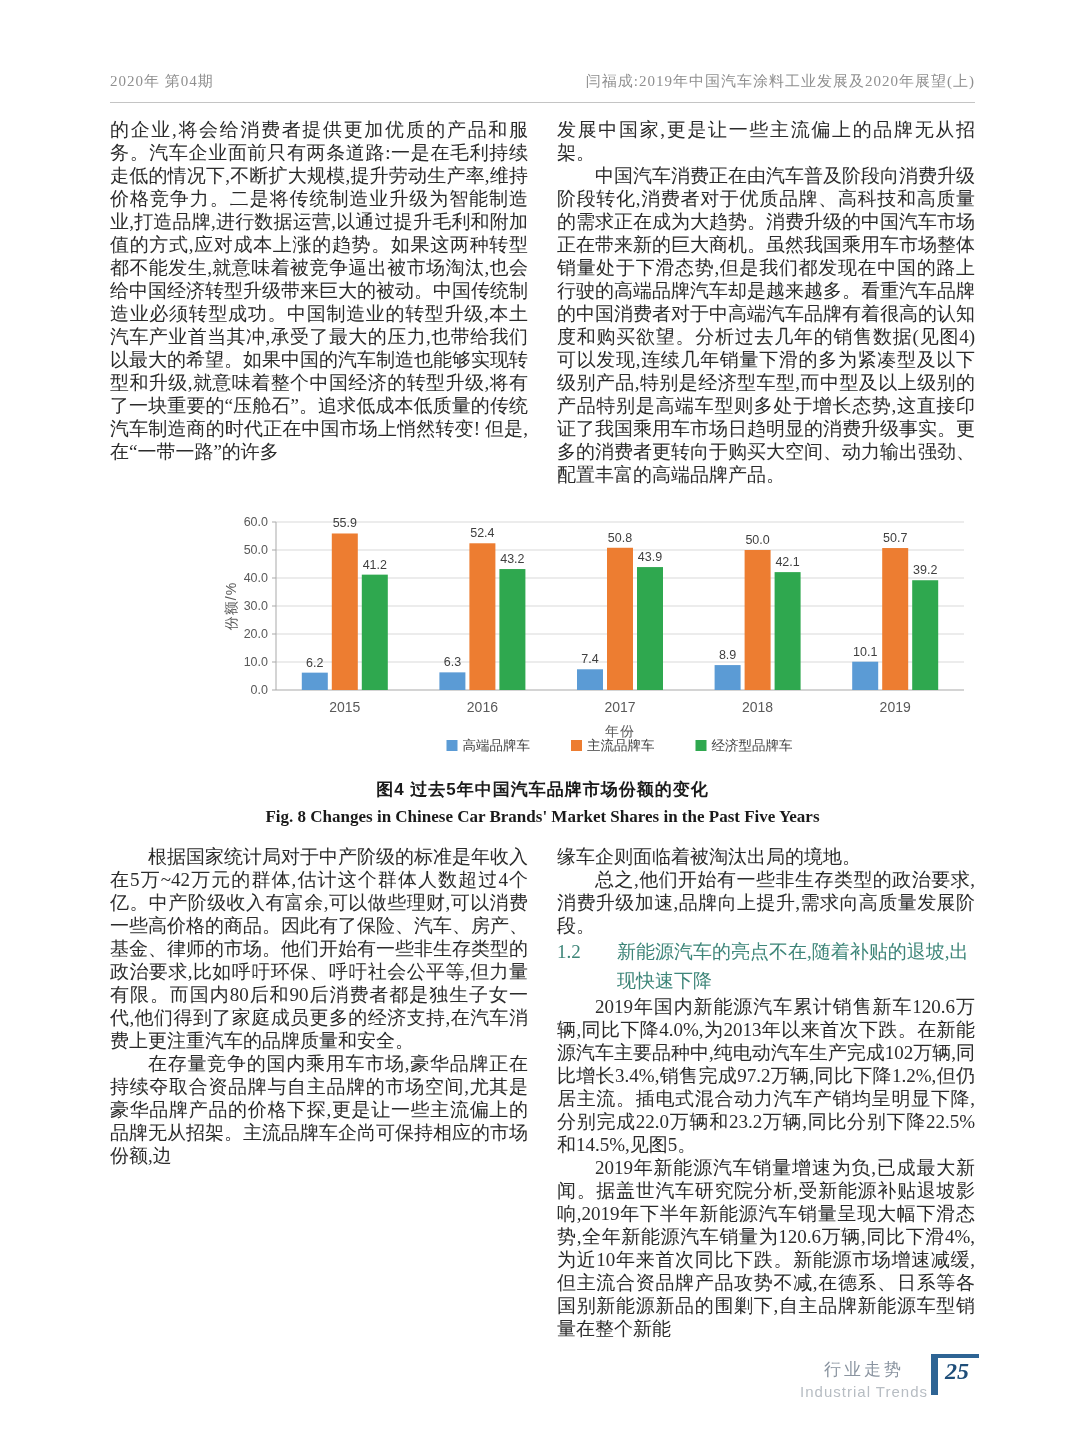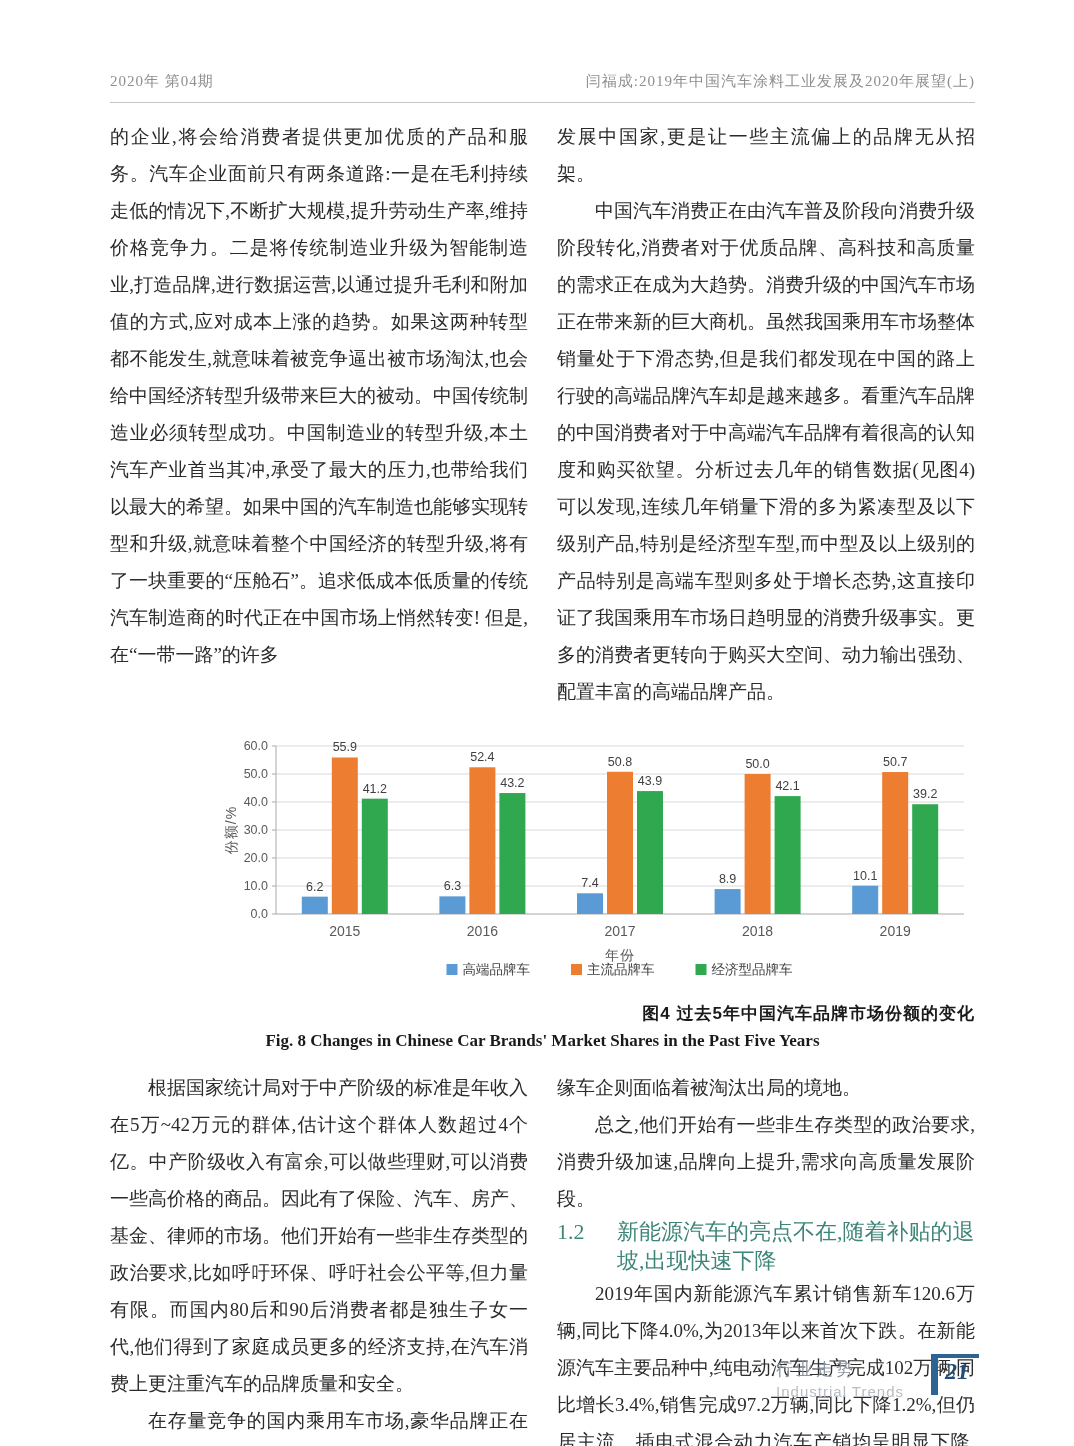--- a/index.html
+++ b/index.html
@@ -19,56 +19,56 @@
   }
   .header-rule{
     position:absolute;left:110px;right:99px;top:102px;
     border-top:1.5px solid #c4c4c4;
   }
   
   .content{position:absolute;left:110px;width:865px;top:118px;}
   .cols{display:flex;gap:29px;}
   .col{width:418px;}
   .col p{
-    margin:0;font-size:19px;line-height:37px;
+    margin:0;font-size:19px;line-height:23px;
     text-align:justify;text-justify:inter-ideograph;
   }
   .indent{text-indent:2em;}
   .section-heading{
-    display:flex;font-size:22px;line-height:29px;
+    display:flex;font-size:19px;line-height:29px;
     color:#3d8578;
   }
   .section-heading .h-num{width:44px;flex:0 0 44px;}
   .section-heading .h-text{flex:1;margin-left:16px;}
   
   .figure-block{margin-top:20px;}
   .chart-wrap{width:750px;margin-left:112px;}
   .chart-wrap svg{display:block;width:750px;height:258px;}
   .tick{font:12.5px "Liberation Sans","DejaVu Sans",sans-serif;fill:#595959;}
   .bar-label{font:12.5px "Liberation Sans","DejaVu Sans",sans-serif;fill:#3f3f3f;}
   .cat-label{font:14px "Liberation Sans","DejaVu Sans",sans-serif;fill:#595959;}
   .axis-title{font:14px "Liberation Sans","DejaVu Sans",sans-serif;fill:#595959;letter-spacing:1px;}
   .legend-label{font:13.5px "Liberation Sans","DejaVu Sans",sans-serif;fill:#404040;}
   .caption-zh{
-    margin-top:14px;text-align:right;
+    margin-top:14px;text-align:center;
     font-family:"Liberation Sans","DejaVu Sans",sans-serif;
     font-weight:bold;font-size:17px;color:#1a1a1a;letter-spacing:1px;
   }
   .caption-en{
     margin-top:6px;text-align:center;
     font-family:"Liberation Serif","DejaVu Serif",serif;
     font-weight:bold;font-size:17px;color:#1a1a1a;
   }
   .cols.bottom{margin-top:18px;}
   
   .footer{
     position:absolute;right:95px;bottom:46px;
     display:flex;align-items:flex-start;
   }
-  .footer-text{text-align:left;margin-right:27px;padding-top:4px;}
+  .footer-text{text-align:center;margin-right:3px;padding-top:4px;}
   .footer-zh{
     font-family:"Liberation Sans","DejaVu Sans",sans-serif;
     font-size:17px;color:#8a94a0;letter-spacing:3px;
   }
   .footer-en{
     font-family:Liberation Sans, sans-serif;
     font-size:15px;color:#b7bdc3;letter-spacing:1px;margin-top:2px;
   }
   .pagenum-wrap{
     border-top:4px solid #2e6494;
@@ -196,17 +196,17 @@
     </div>
 
   </div>
 
   <div class="footer">
     <div class="footer-text">
       <div class="footer-zh">行业走势</div>
       <div class="footer-en">Industrial Trends</div>
     </div>
     <div class="pagenum-wrap">
-      <span class="pagenum">21</span>
+      <span class="pagenum">25</span>
     </div>
   </div>
 
 </div>
 
 </body></html>

